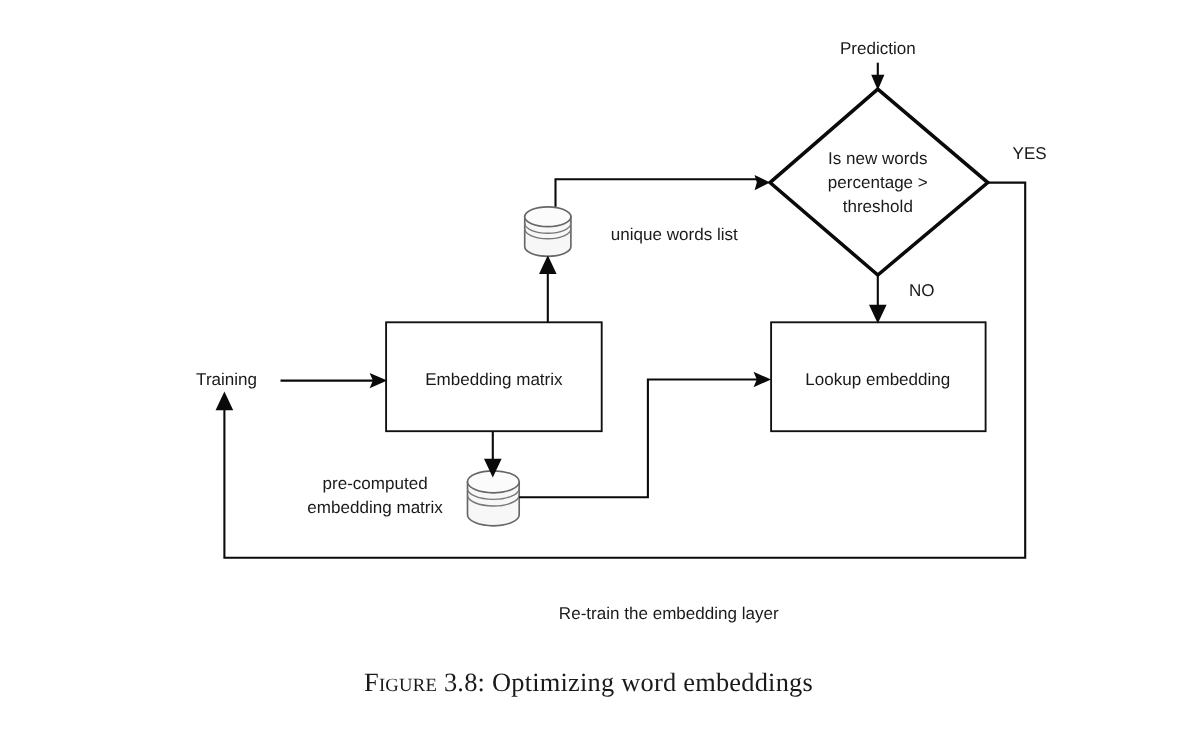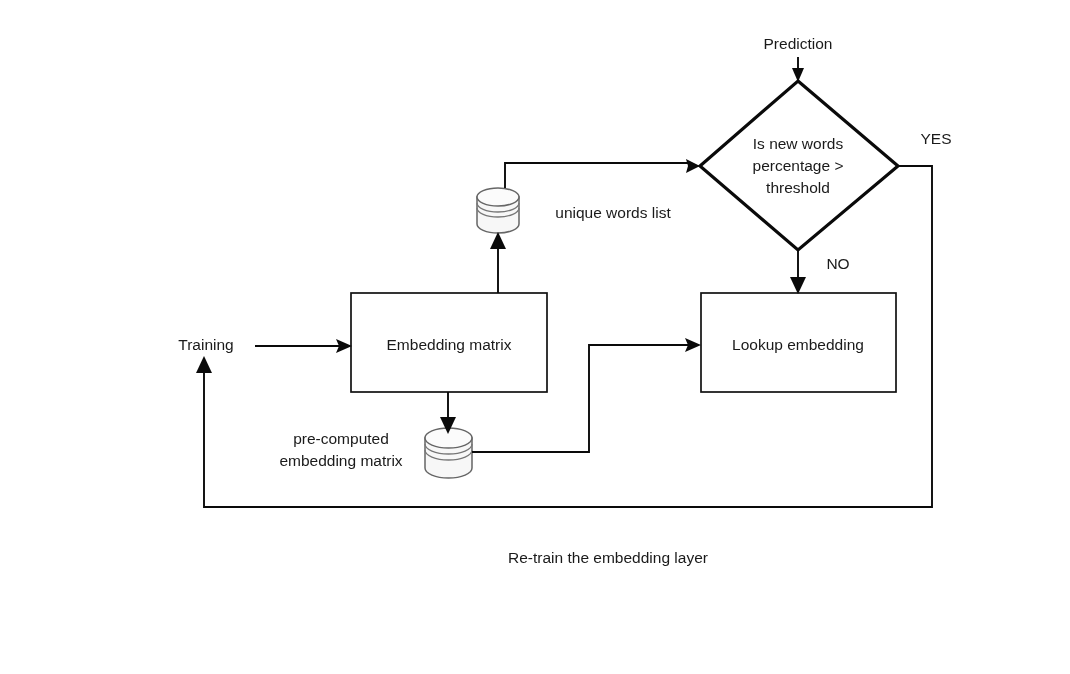--- a/index.html
+++ b/index.html
@@ -169,14 +169,18 @@
 
     <text class="node-text" x="613" y="214">unique words list</text>
 
     <text class="node-text" x="341" y="440">pre-computed</text>
     <text class="node-text" x="341" y="462">embedding matrix</text>
 
     <text class="loop-caption" x="608" y="559">Re-train the embedding layer</text>
 
   </svg>
 
+  <div class="fig-caption">
+    <span class="smallcaps">Figure 3.8:</span>
+    <span>Optimizing word embeddings</span>
+  </div>
 
 </div>
 
 </body></html>

